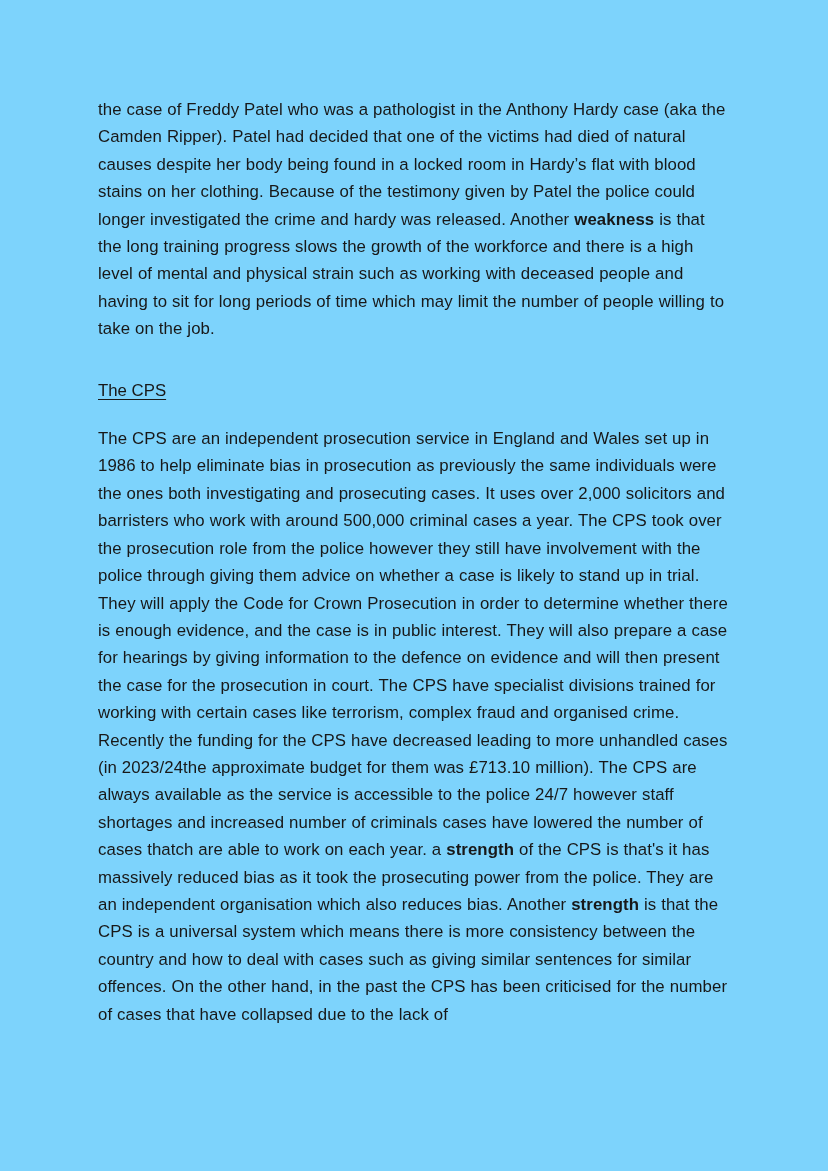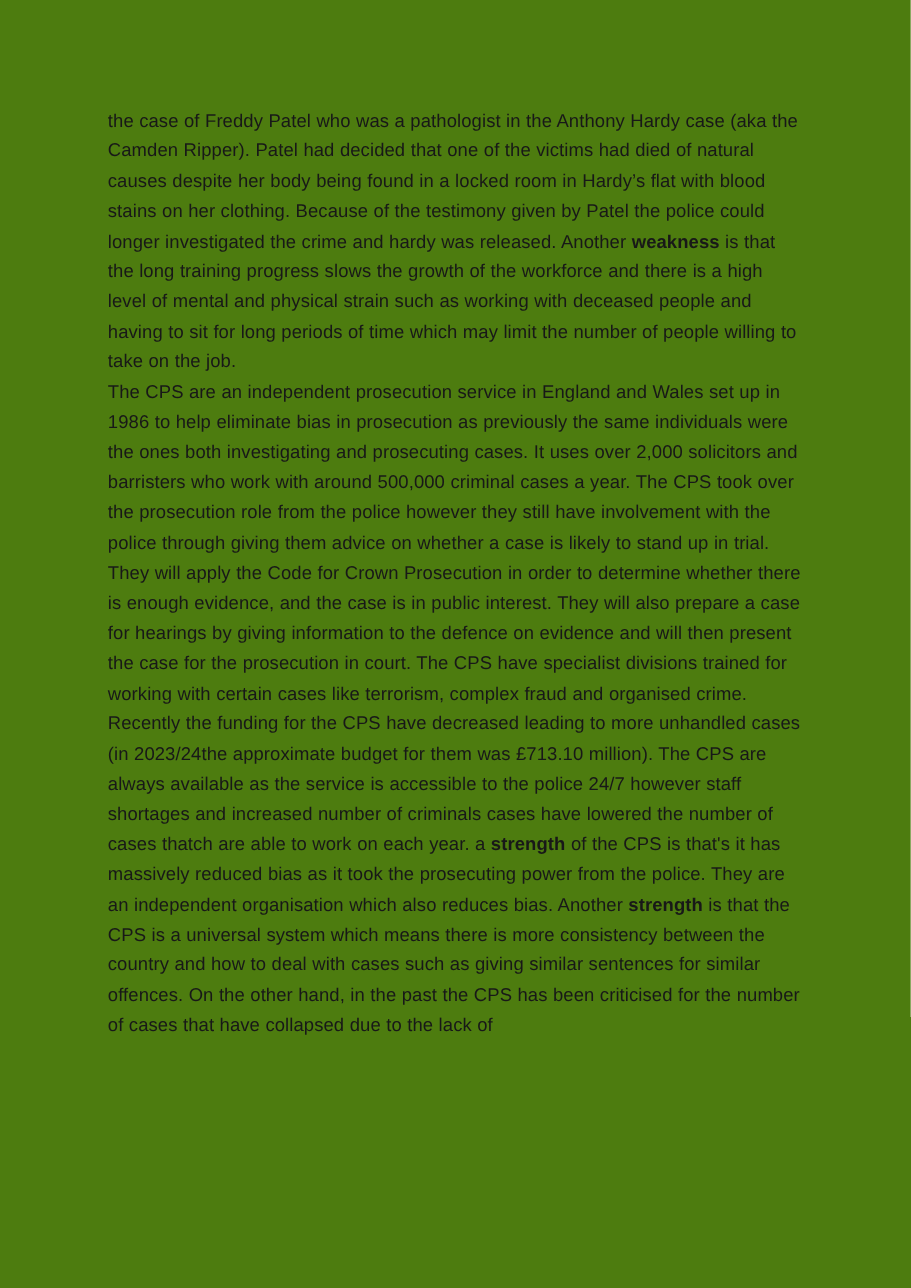--- a/index.html
+++ b/index.html
@@ -10,21 +10,21 @@
   body {
     width: 828px;
     height: 1171px;
     overflow: hidden;
     font-family: "Liberation Sans", sans-serif;
   }
   .page {
     position: relative;
     width: 828px;
     height: 1171px;
-    background: #4d7c0f;
+    background: #7dd3fc;
     box-sizing: border-box;
   }
   .doc-body {
     position: absolute;
     left: 98px;
     top: 96px;
     width: 632px;
   }
   p.para {
     margin: 0;
@@ -58,15 +58,16 @@
   b.em {
     font-weight: 700;
   }
 </style>
 </head>
 <body style="background: rgb(255, 255, 255);">
 
 <div class="page">
   <div class="doc-body" id="doc-body">
       <p class="para"><span>the case of Freddy Patel who was a pathologist in the Anthony Hardy case (aka the Camden Ripper). Patel had decided that one of the victims had died of natural causes despite her body being found in a locked room in Hardy’s flat with blood stains on her clothing. Because of the testimony given by Patel the police could longer investigated the crime and hardy was released. Another </span><b class="em">weakness</b><span> is that the long training progress slows the growth of the workforce and there is a high level of mental and physical strain such as working with deceased people and having to sit for long periods of time which may limit the number of people willing to take on the job.</span></p>
+      <div class="heading-block"><span class="heading">The CPS</span></div>
       <p class="para"><span>The CPS are an independent prosecution service in England and Wales set up in 1986 to help eliminate bias in prosecution as previously the same individuals were the ones both investigating and prosecuting cases. It uses over 2,000 solicitors and barristers who work with around 500,000 criminal cases a year. The CPS took over the prosecution role from the police however they still have involvement with the police through giving them advice on whether a case is likely to stand up in trial. They will apply the Code for Crown Prosecution in order to determine whether there is enough evidence, and the case is in public interest. They will also prepare a case for hearings by giving information to the defence on evidence and will then present the case for the prosecution in court. The CPS have specialist divisions trained for working with certain cases like terrorism, complex fraud and organised crime.  Recently the funding for the CPS have decreased leading to more unhandled cases (in 2023/24the approximate budget for them was £713.10 million). The CPS are always available as the service is accessible to the police 24/7 however staff shortages and increased number of criminals cases have lowered the number of cases thatch are able to work on each year. a </span><b class="em">strength</b><span> of the CPS is that's it has massively reduced bias as it took the prosecuting power from the police. They are an independent organisation which also reduces bias. Another </span><b class="em">strength</b><span> is that the CPS is a universal system which means there is more consistency between the country and how to deal with cases such as giving similar sentences for similar offences. On the other hand, in the past the CPS has been criticised for the number of cases that have collapsed due to the lack of</span></p>
     </div>
 </div>
 
 </body></html>

